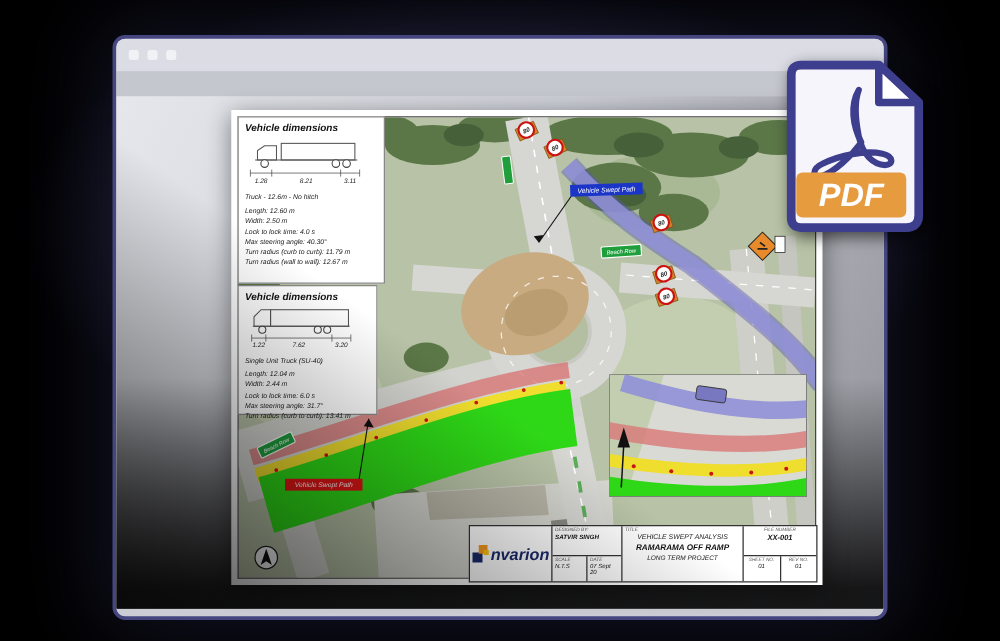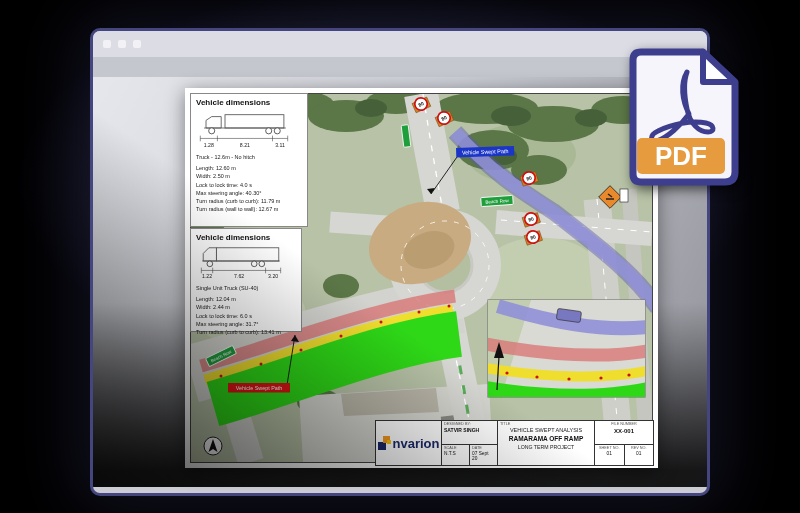--- a/index.html
+++ b/index.html
@@ -1,18 +1,18 @@
 <!DOCTYPE html>
 <html><head>
 <meta charset="utf-8">
 <style>
   html,body{margin:0;padding:0;background:#000;width:800px;height:513px;overflow:hidden;
     font-family:"Liberation Sans",sans-serif;}
   .stage{position:relative;width:800px;height:431px;
-    background:radial-gradient(60% 60% at 48% 42%, #23243c 0%, #10111c 48%, #000 78%);}
+    background:radial-gradient(60% 60% at 48% 42%, #23243c 0%, #10111c 48%, #000 78%);font-style:italic;}
   
   .window{position:absolute;left:90px;top:28px;width:614px;height:462px;
     border:3px solid #45457f;border-radius:10px;overflow:hidden;background:#cbccd4;
     box-shadow:0 0 70px 12px rgba(100,100,190,.18);}
   .titlebar{height:26px;background:#dbdce4;display:flex;align-items:center;padding-left:10px;gap:7px;}
   .dot{width:8px;height:8px;border-radius:2px;background:#f2f2f6;}
   .toolstrip{height:20px;background:#c5c7cf;}
   .content{position:relative;height:410px;
     background:linear-gradient(to bottom, rgba(0,0,0,0) 55%, rgba(0,0,0,.85) 96%),
                linear-gradient(115deg,#e6e7ec 0%,#cdcfd7 45%,#8e8f96 100%);}

